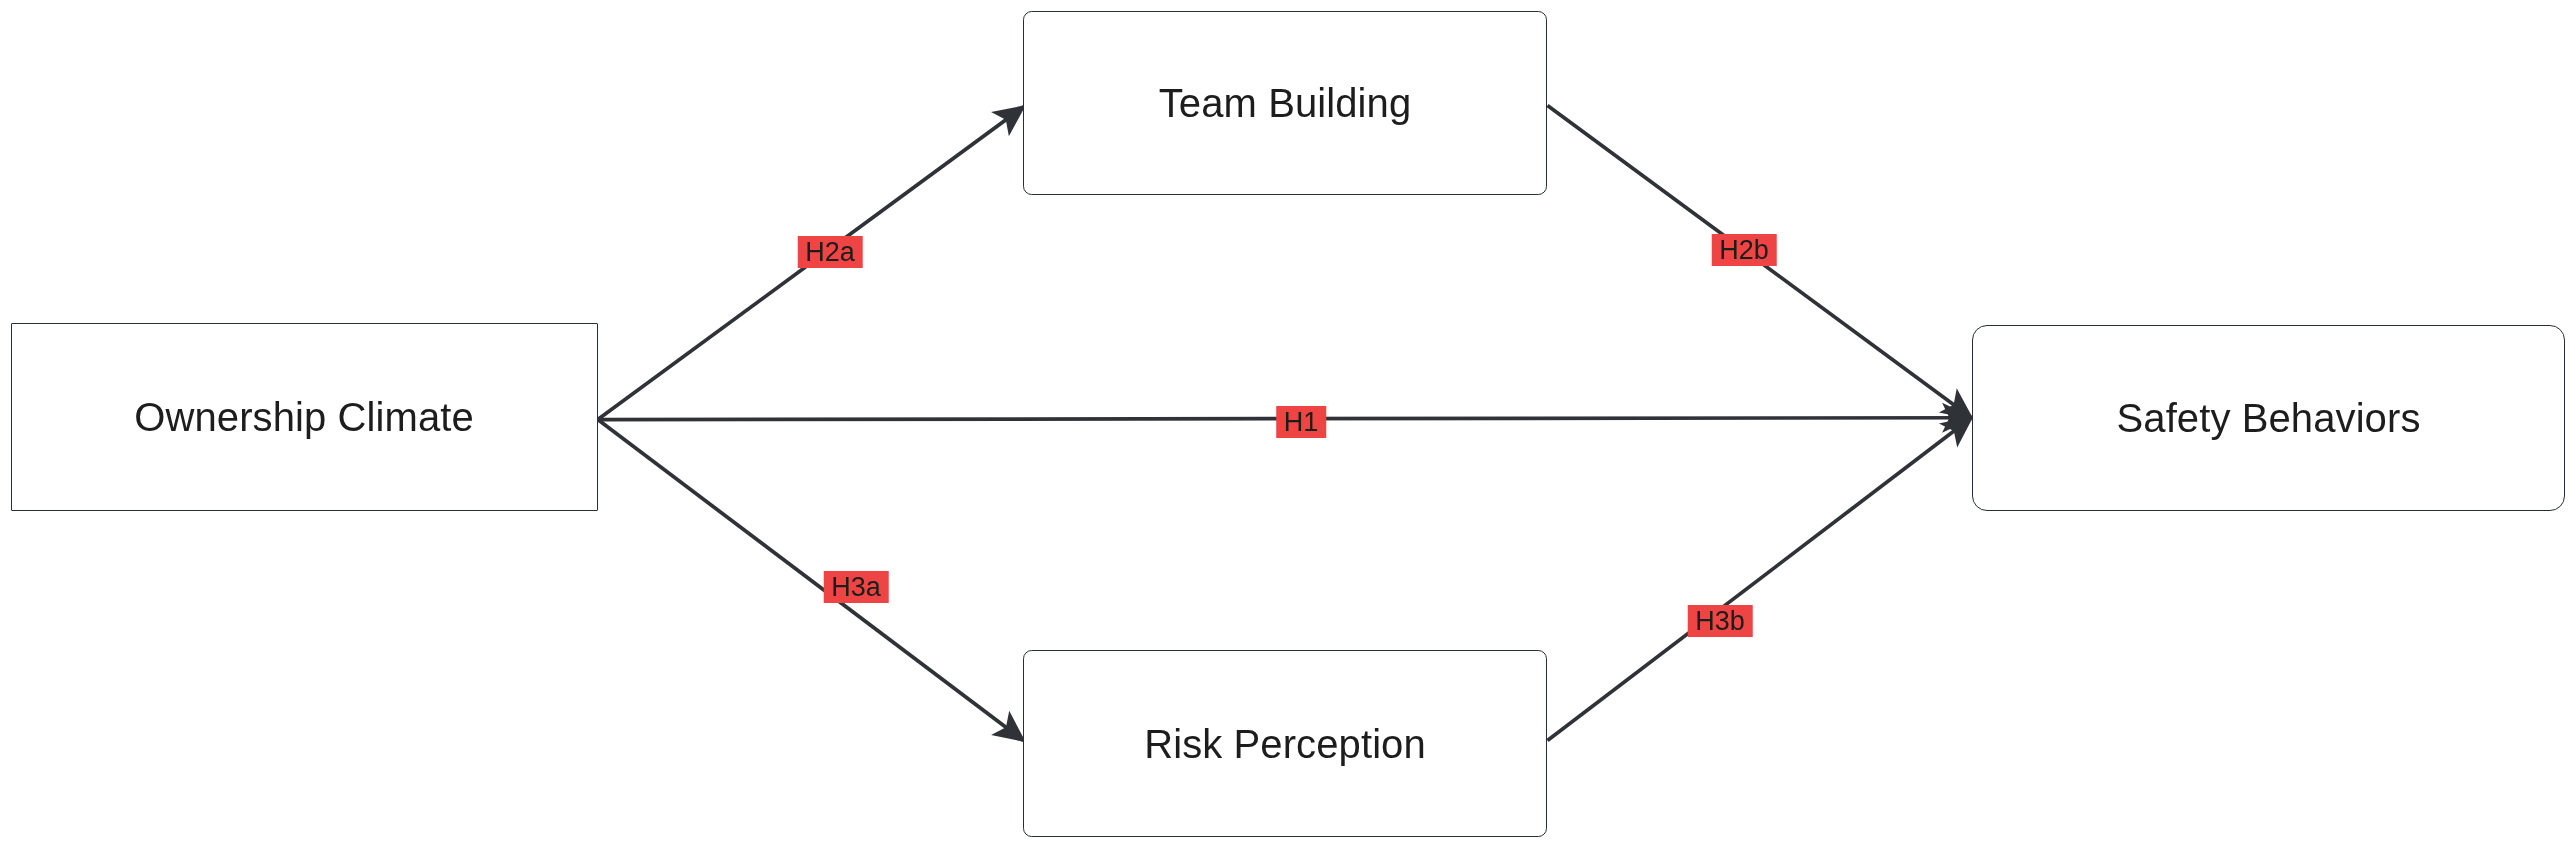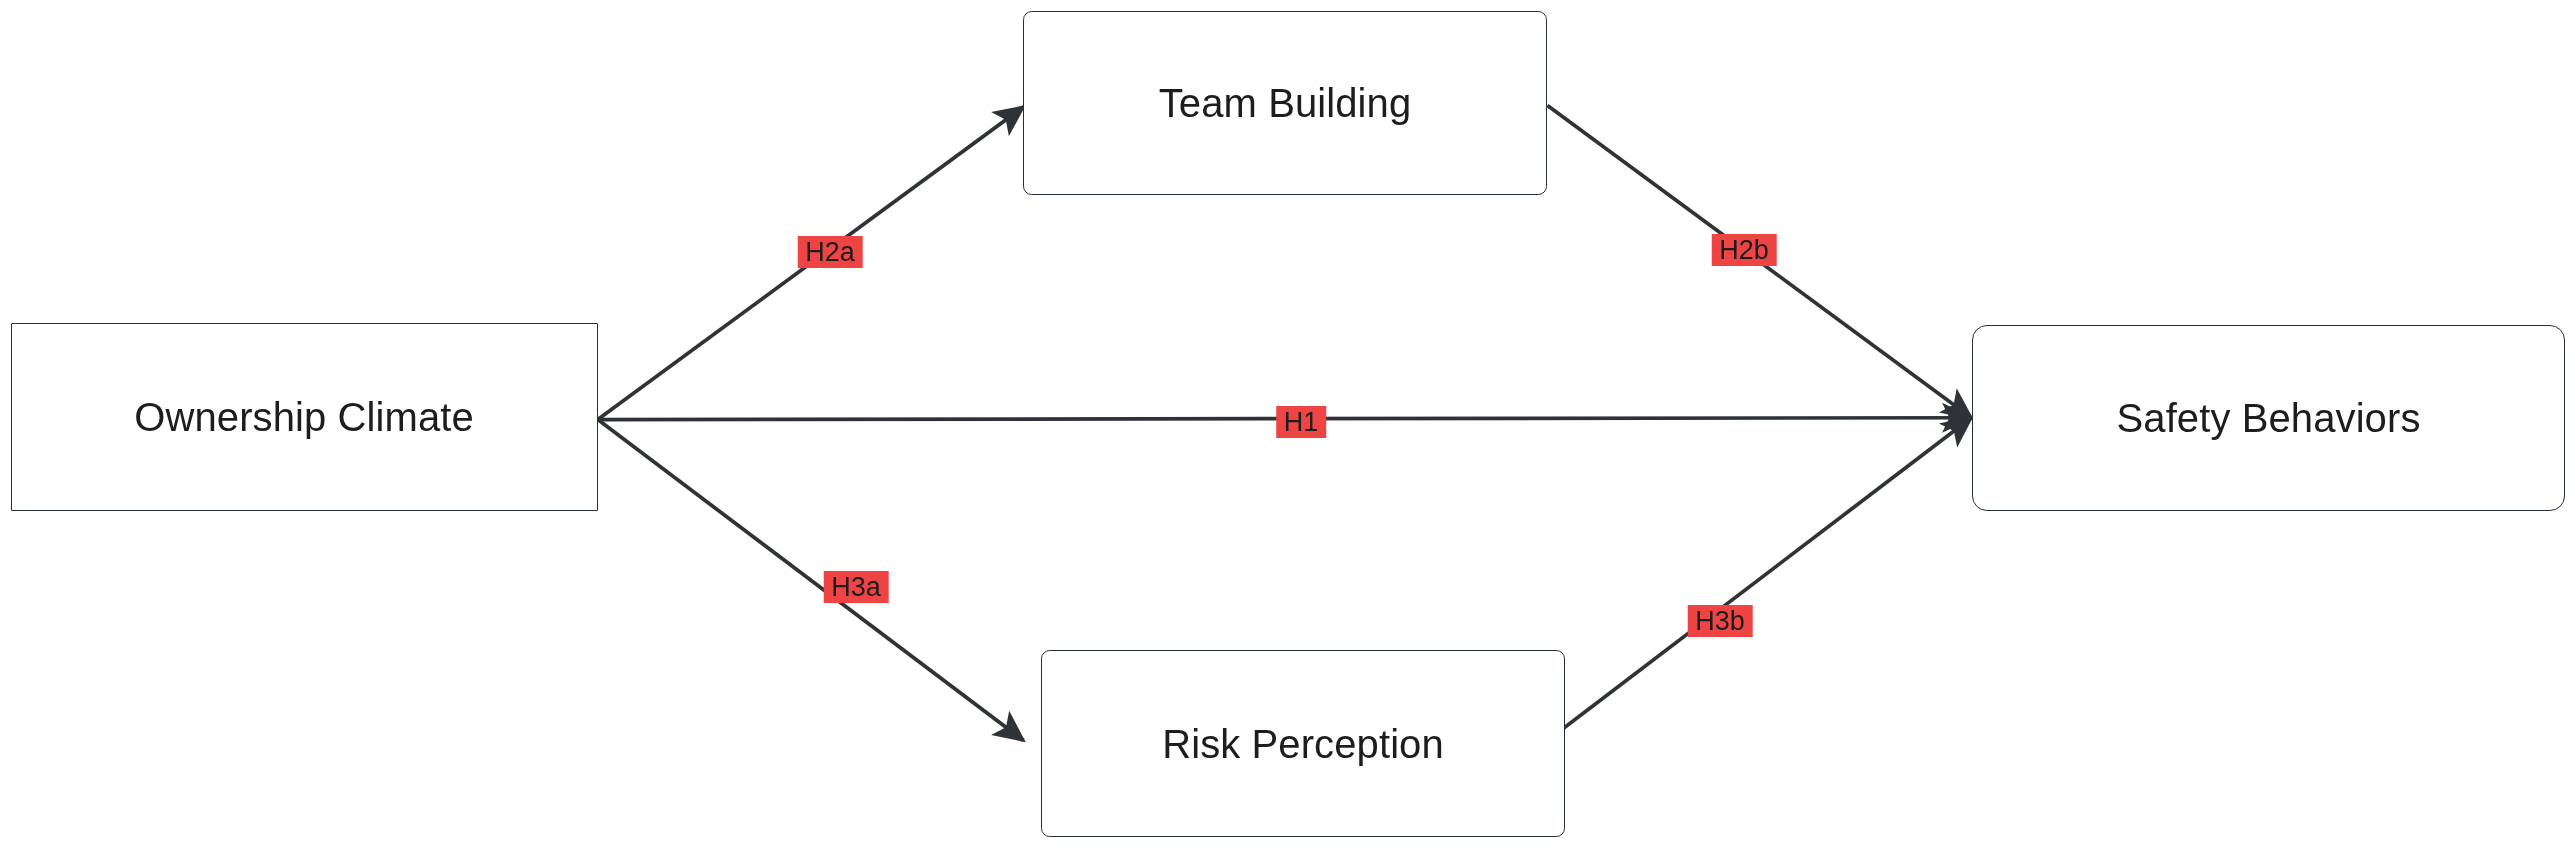--- a/index.html
+++ b/index.html
@@ -89,21 +89,21 @@
   </svg>
 
   <div class="node-box square" style="left:10.6px; top:323px; width:587px; height:188px;">
     <span class="node-label">Ownership Climate</span>
   </div>
 
   <div class="node-box rounded" style="left:1023px; top:11.2px; width:524px; height:184px;">
     <span class="node-label">Team Building</span>
   </div>
 
-  <div class="node-box rounded" style="left:1023px; top:650px; width:524px; height:187px;margin-left:18px;">
+  <div class="node-box rounded" style="left:1023px; top:650px; width:524px; height:187px;">
     <span class="node-label">Risk Perception</span>
   </div>
 
   <div class="node-box rounded" style="left:1972px; top:325px; width:593px; height:186px;border-radius:15px;">
     <span class="node-label">Safety Behaviors</span>
   </div>
 
   <span class="edge-label" style="left:830px; top:252px;">H2a</span>
 
   <span class="edge-label" style="left:1744px; top:250px;text-align:center;">H2b</span>

